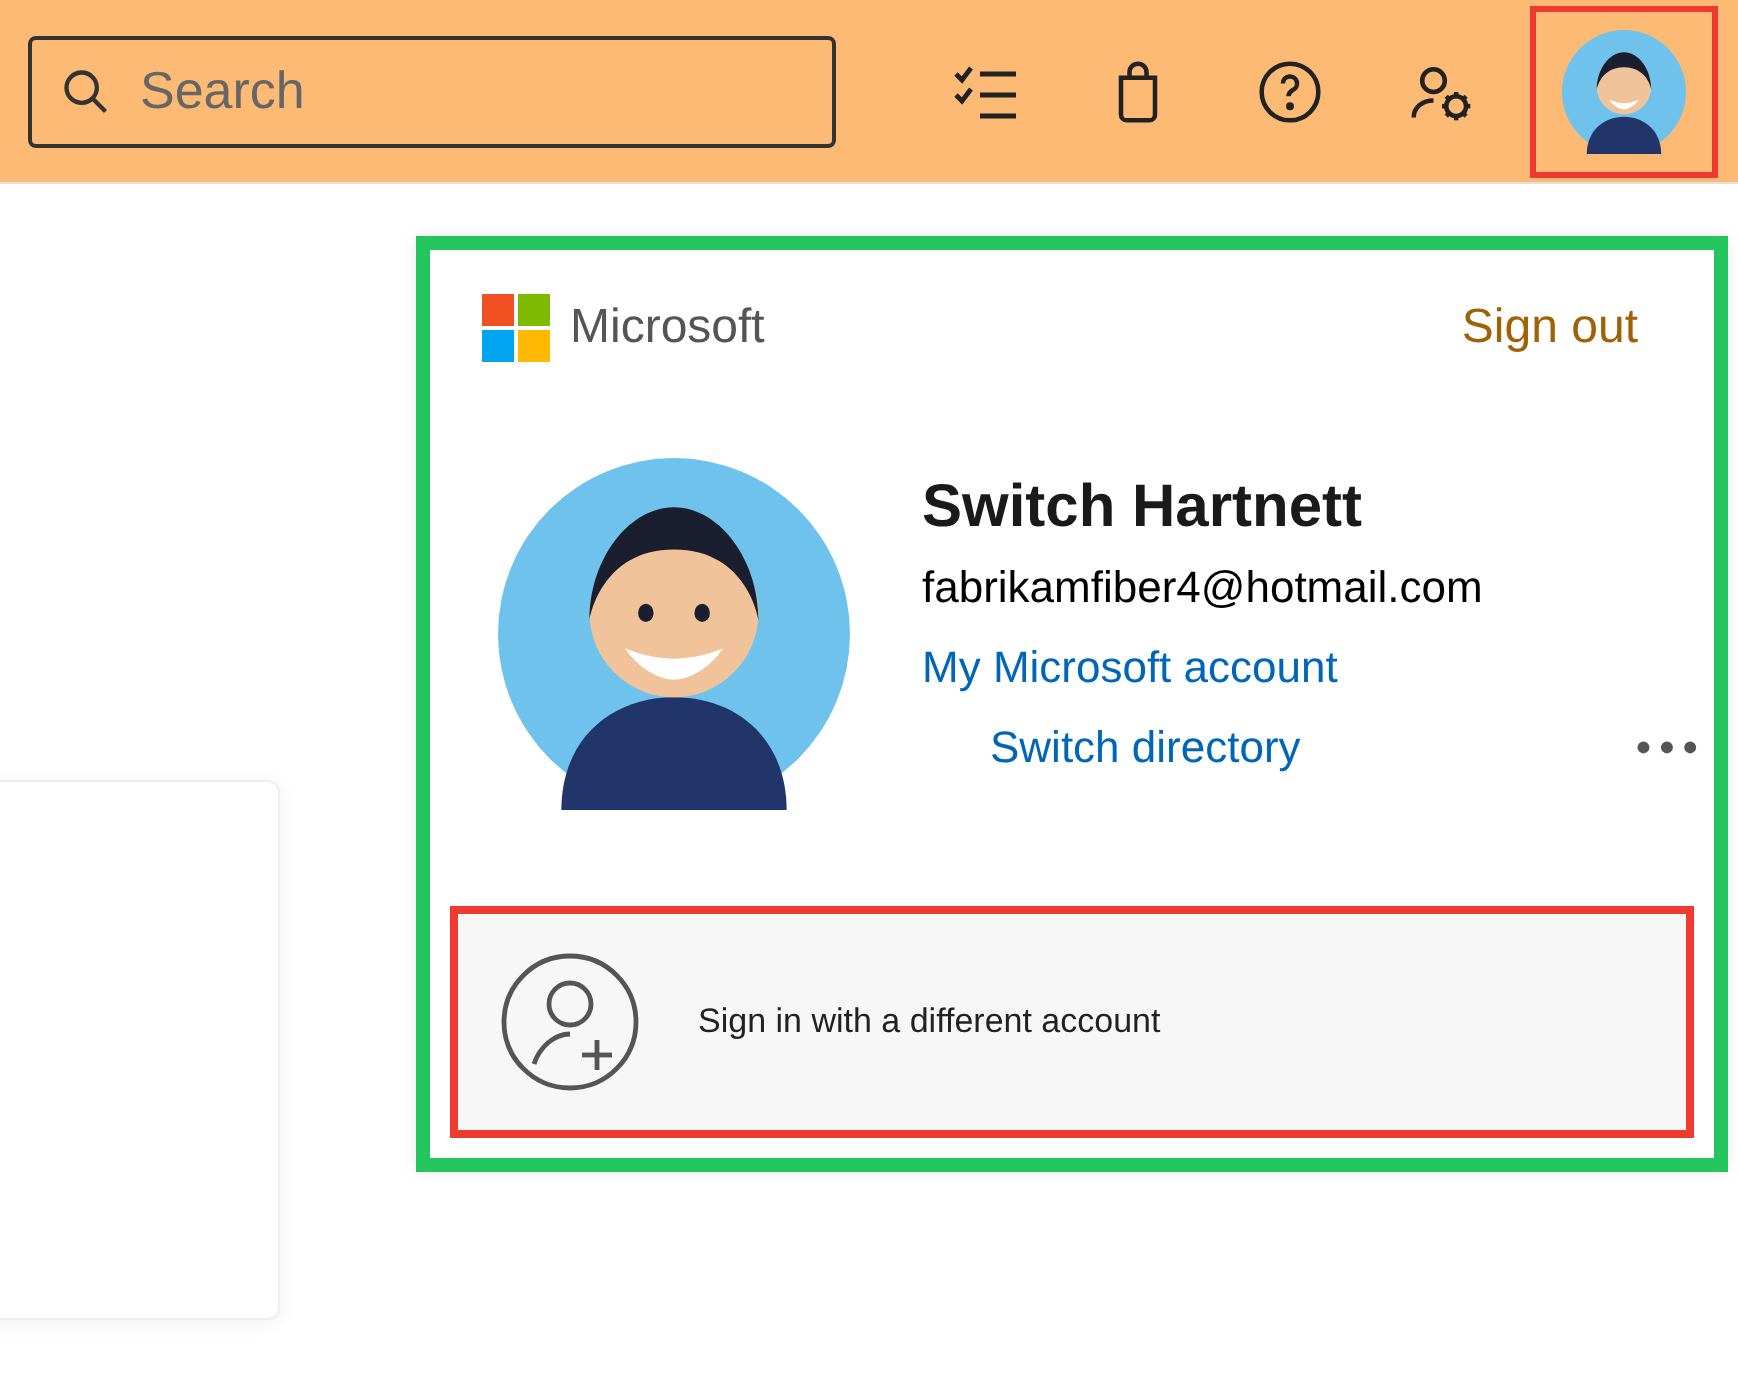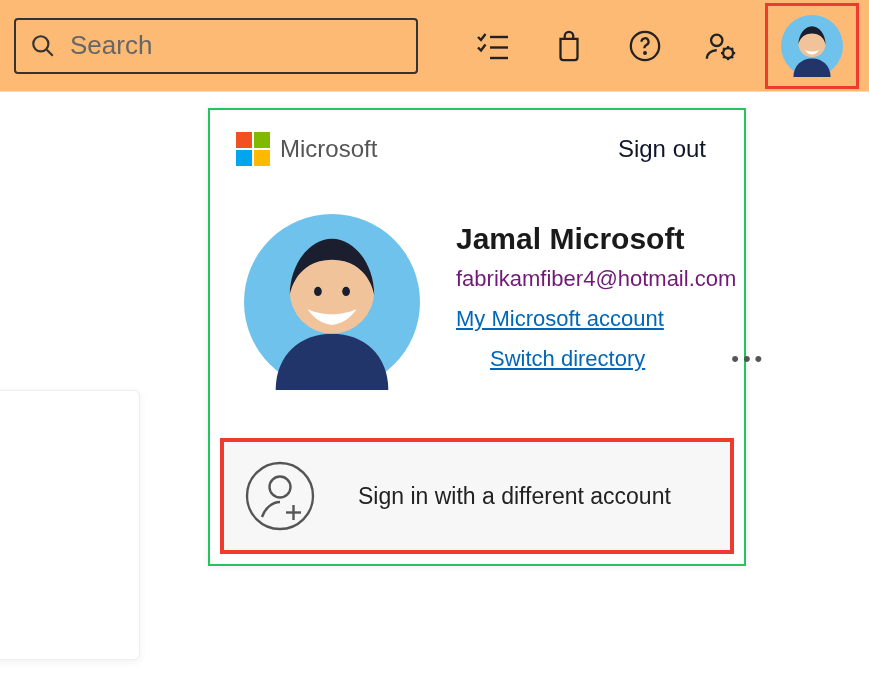--- a/index.html
+++ b/index.html
@@ -60,25 +60,25 @@
       border: 3px solid #ef3a2f;
       display: flex;
       align-items: center;
       justify-content: center;
       cursor: pointer;
       margin-left: 10px;
     }
     .avatar-small { width: 62px; height: 62px; }
     .account-popup {
       position: absolute;
-      top: 108px;
+      top: 118px;
       left: 208px;
-      width: 538px;
+      width: 656px;
       background: #fff;
-      border: 2px solid #22c55e;
+      border: 7px solid #22c55e;
       box-shadow: 0 0 8px rgba(0,0,0,0.08);
     }
     .popup-header {
       display: flex;
       align-items: center;
       justify-content: space-between;
       padding: 22px 38px 10px 26px;
     }
     .ms-logo-row {
       display: flex;
@@ -90,39 +90,38 @@
       grid-template-columns: 16px 16px;
       grid-template-rows: 16px 16px;
       gap: 2px;
     }
     .ms-logo > div:nth-child(1){ background:#f25022; }
     .ms-logo > div:nth-child(2){ background:#7fba00; }
     .ms-logo > div:nth-child(3){ background:#00a4ef; }
     .ms-logo > div:nth-child(4){ background:#ffb900; }
     .ms-name { color:#555; font-size:24px; }
     .sign-out {
-      color:#0f172a;
+      color:#a16207;
       font-size:24px;
       cursor:pointer;
     }
     .popup-body {
       display: flex;
       gap: 36px;
       padding: 38px 34px 48px 34px;
       align-items: flex-start;
     }
     .avatar-large { width: 176px; height: 176px; flex-shrink:0; }
     .account-details { flex:1; padding-top: 8px; }
     .account-name { font-size:30px; font-weight:700; color:#1a1a1a; margin-bottom: 10px; }
-    .account-email { font-size:22px; color:#701a75; margin-bottom: 14px; }
+    .account-email { font-size:22px; color:#000000; margin-bottom: 14px; }
     .account-link {
       display:block;
       font-size:22px;
       color:#0067b8;
-      text-decoration: underline;
       cursor:pointer;
       margin-bottom: 14px;
       width: fit-content;
     }
     .details-row { display:flex; align-items:center; justify-content:space-between; width:100%;margin-left:34px; }
     .more-dots {
       color:#555;
       font-size:22px;
       letter-spacing: 4px;
       cursor:pointer;
@@ -136,21 +135,21 @@
       align-items: center;
       gap: 28px;
       padding: 18px 20px;
       cursor: pointer;
     }
     .add-acct-icon {
       width: 72px;
       height: 72px;
       flex-shrink: 0;
     }
-    .popup-footer-label { font-size: 23px; color:#222;margin-left:14px; }
+    .popup-footer-label { font-size: 17px; color:#222; }
     .bg-card {
       position: absolute;
       top: 390px;
       left: -120px;
       width: 260px;
       height: 270px;
       background: #fff;
       border: 1px solid #eee;
       border-radius: 6px;
       box-shadow: 0 2px 10px rgba(0,0,0,0.06);
@@ -243,21 +242,21 @@
     <svg class="avatar-large" viewBox="0 0 100 100">
       <circle cx="50" cy="50" r="50" fill="#6ec2ec"></circle>
       <path d="M18 100c0-20 14-32 32-32s32 12 32 32z" fill="#21356a"></path>
       <circle cx="50" cy="44" r="24" fill="#f0c39a"></circle>
       <path d="M26 46c0-17 11-32 24-32s24 15 24 32c0 0-3-20-24-20S26 46 26 46z" fill="#1b1e2e"></path>
       <ellipse cx="42" cy="44" rx="2.2" ry="2.6" fill="#1b1e2e"></ellipse>
       <ellipse cx="58" cy="44" rx="2.2" ry="2.6" fill="#1b1e2e"></ellipse>
       <path d="M36 54c4 6 10 9 14 9s10-3 14-9c0 0-6 3-14 3s-14-3-14-3z" fill="#fff"></path>
     </svg>
     <div class="account-details">
-      <div class="account-name">Jamal Microsoft</div>
+      <div class="account-name">Switch Hartnett</div>
       <div class="account-email">fabrikamfiber4@hotmail.com</div>
       <a class="account-link">My Microsoft account</a>
       <div class="details-row">
         <a class="account-link" style="margin-bottom:0">Switch directory</a>
         <span class="more-dots">•••</span>
       </div>
     </div>
   </div>
 
   <div class="popup-footer">

